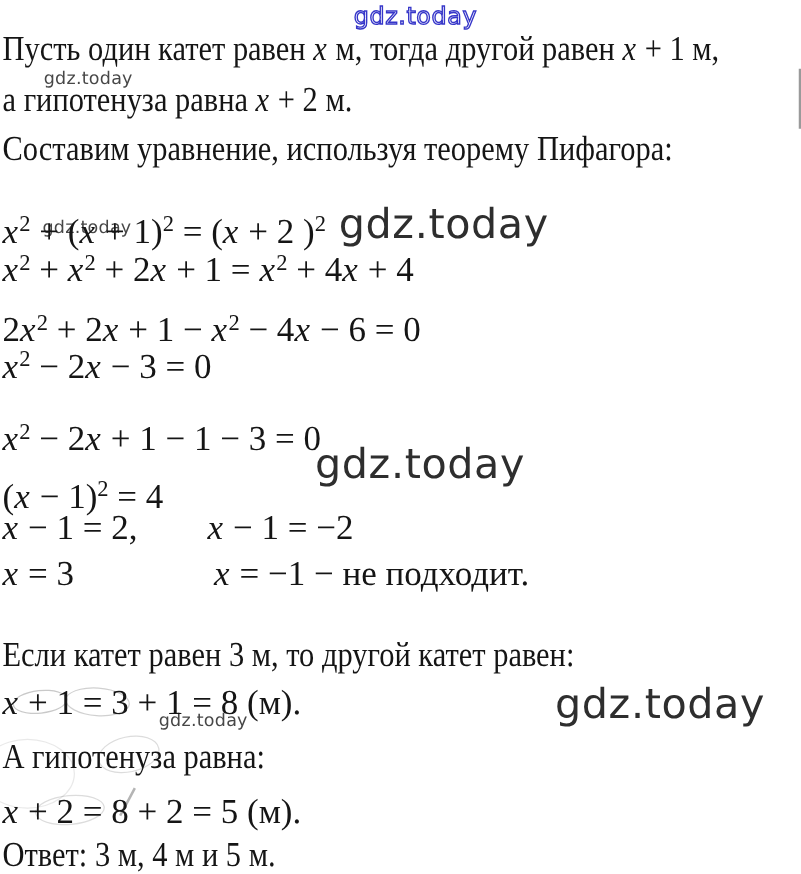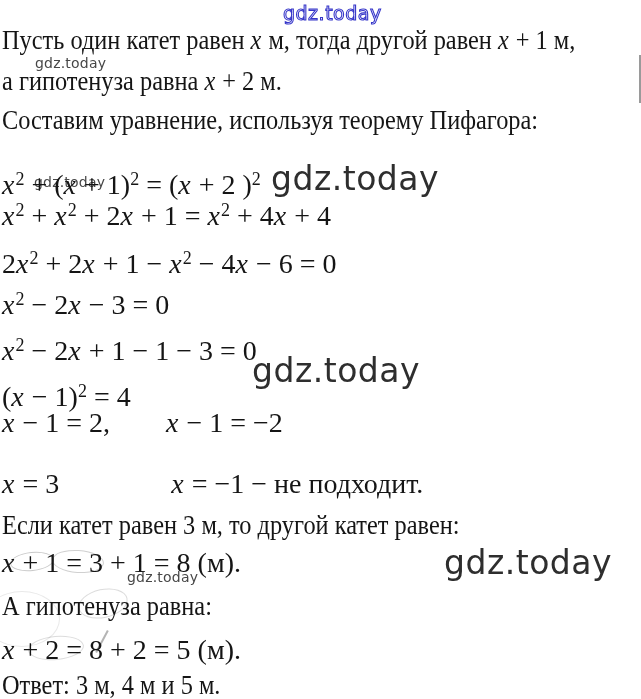--- a/index.html
+++ b/index.html
@@ -19,25 +19,25 @@
   }
   .txt{transform:scaleX(0.87);transform-origin:0 50%;}
   .it{font-style:italic;padding-right:1px;}
   .sup{font-size:18px;vertical-align:9px;}
   .line-1{top:25px;}
   .line-2{top:66px;}
   .line-3{top:105px;}
   .line-4{top:164px;}
   .line-5{top:195px;}
   .line-6{top:243px;}
-  .line-7{top:284px;}
+  .line-7{top:272px;}
   .line-8{top:330px;}
   .line-9{top:376px;}
   .line-10{top:408px;}
-  .line-11{top:469px;}
+  .line-11{top:445px;}
   .line-12{top:510px;}
   .line-13{top:548px;}
   .line-14{top:591px;}
   .line-15{top:635px;}
   .line-16{top:670px;}
   
   .wm{
     position:absolute;
     font-family:"DejaVu Sans", sans-serif;
     white-space:nowrap;

